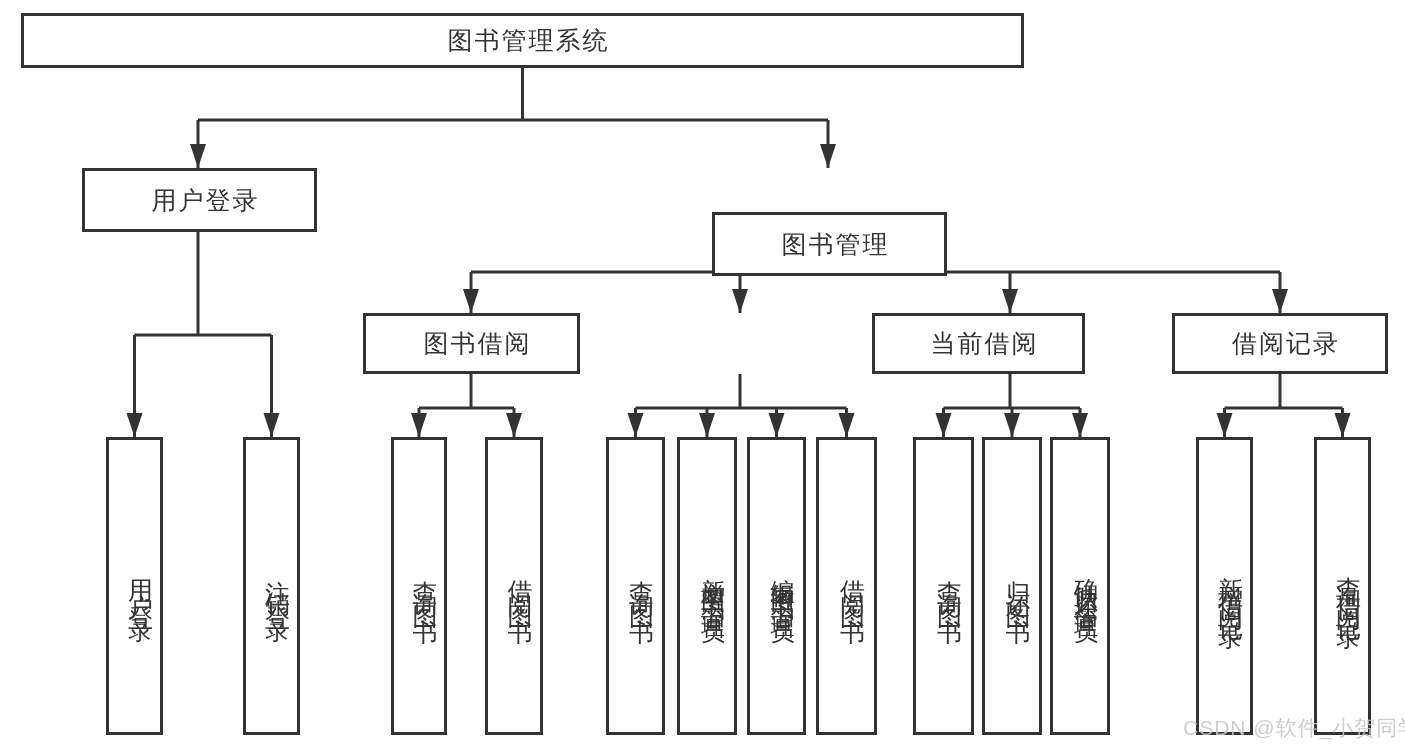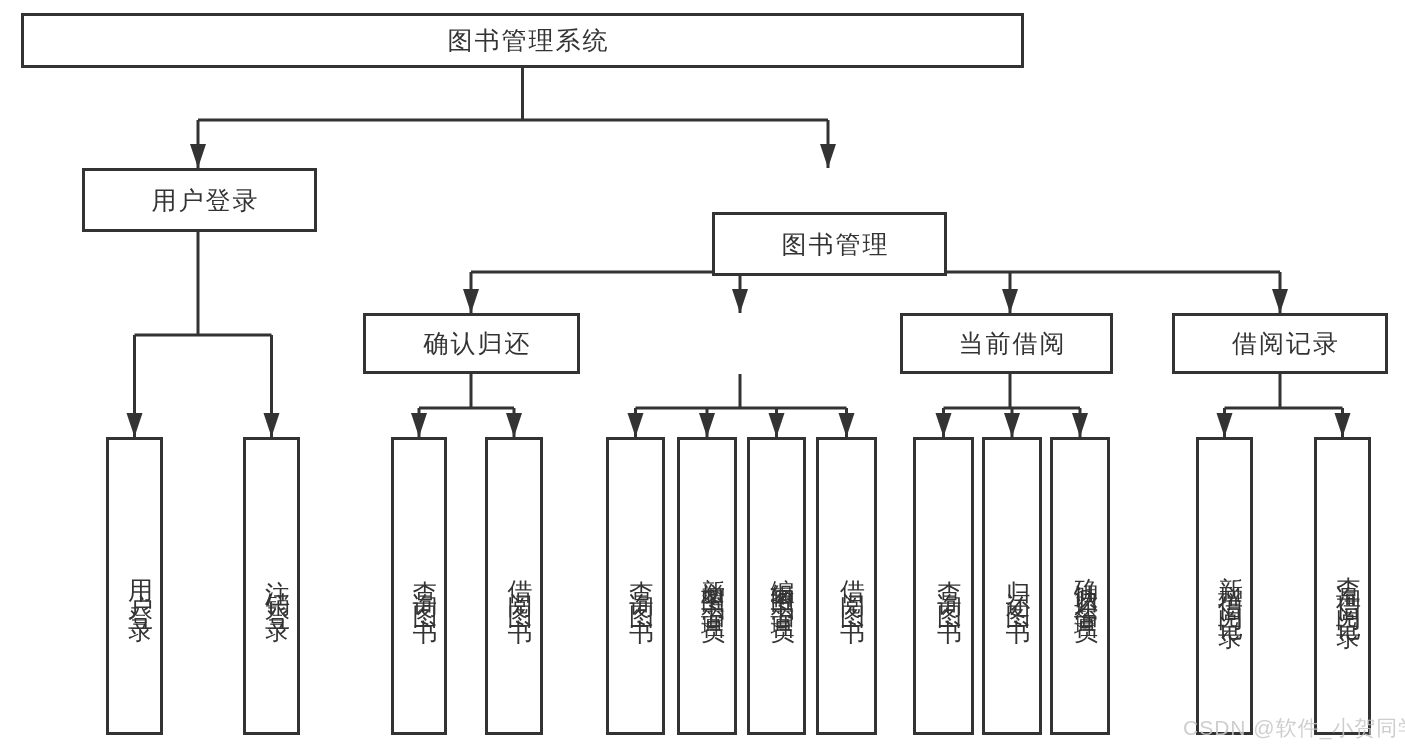--- a/index.html
+++ b/index.html
@@ -75,22 +75,22 @@
     <path d="M1224.5,408 H1342.5"></path>
     <path d="M1224.5,408 V437" marker-end="url(#arrow)"></path>
     <path d="M1342.5,408 V437" marker-end="url(#arrow)"></path>
   </svg>
 
   <div class="box h-box" style="left:21px; top:13px; width:1003px; height:55px;">图书管理系统</div>
 
   <div class="box h-box" style="left:82px; top:168px; width:235px; height:64px;">用户登录</div>
   <div class="box h-box" style="left:712px; top:168px; width:235px; height:64px;margin-top:44px;">图书管理</div>
 
-  <div class="box h-box" style="left:363px; top:313px; width:217px; height:61px;">确认归还</div>
-  <div class="box h-box" style="left:900px; top:313px; width:213px; height:61px;">当前借阅</div>
+  <div class="box h-box" style="left:363px; top:313px; width:217px; height:61px;">图书借阅</div>
+  <div class="box h-box" style="left:872px; top:313px; width:213px; height:61px;">当前借阅</div>
   <div class="box h-box" style="left:1172px; top:313px; width:216px; height:61px;">借阅记录</div>
 
   <div class="box leaf" style="left:106px; top:437px; width:57px; height:298px;">用户登录</div>
   <div class="box leaf" style="left:243px; top:437px; width:57px; height:298px;">注销登录</div>
 
   <div class="box leaf" style="left:391px; top:437px; width:56px; height:298px;">查询图书</div>
   <div class="box leaf" style="left:485px; top:437px; width:58px; height:298px;">借阅图书</div>
 
   <div class="box leaf" style="left:606px; top:437px; width:59px; height:298px;">查询图书</div>
   <div class="box leaf tight" style="left:677px; top:437px; width:60px; height:298px;">新增图书（管理员）</div>

